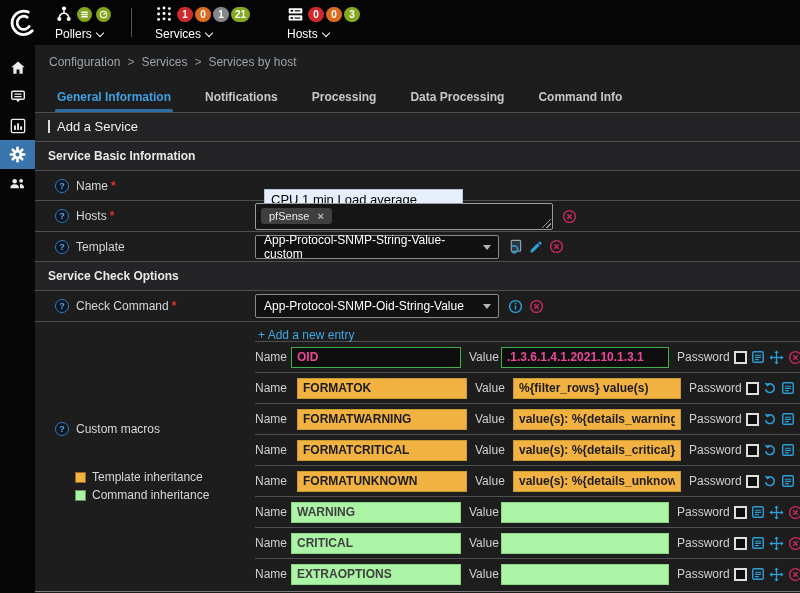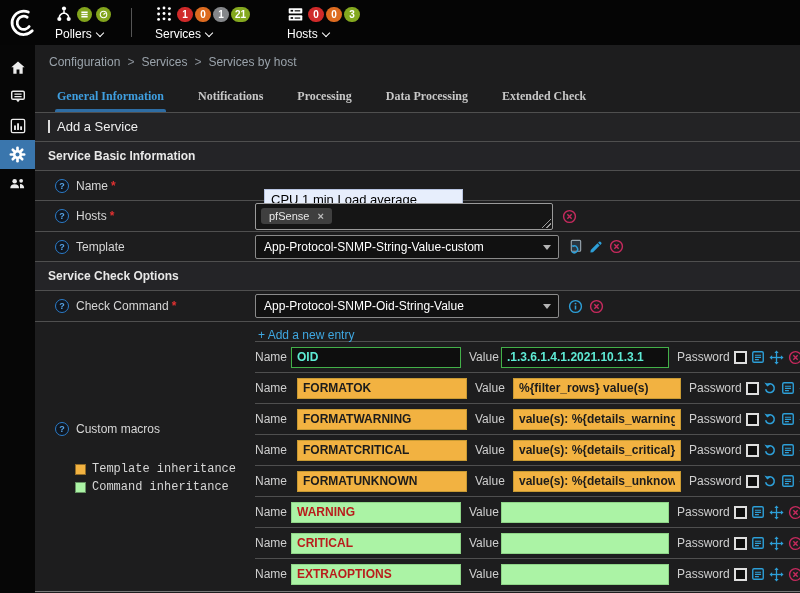--- a/index.html
+++ b/index.html
@@ -20,69 +20,69 @@
   
   .sidebar { position:absolute; top:45px; left:0; width:35px; height:548px; background:#060606; z-index:4; }
   .side-item { width:35px; height:29px; display:flex; align-items:center; justify-content:center; cursor:pointer; }
   .side-item.active { background:#3a76ad; }
 
   
   .content { position:absolute; top:45px; left:35px; width:765px; height:548px; background:#1d1d1e; overflow:hidden; }
   .breadcrumb { height:30px; padding:10px 0 0 14px; color:#9aa3ab; }
   .crumb { cursor:pointer; }
   .crumb-sep { margin:0 7px; color:#8a9199; }
-  .tabs { height:38px; display:flex; align-items:flex-end; gap:30px; padding:0 0 0 20px; border-bottom:1px solid #4f4f4f;font-family:Liberation Serif, serif; }
+  .tabs { height:38px; display:flex; align-items:flex-end; gap:30px; padding:0 0 0 20px; border-bottom:1px solid #4f4f4f; }
   .tab { font-weight:bold; color:#c7c7c7; padding:0 2px 8px 2px; cursor:pointer; position:relative; }
   .tab.active { color:#3f9fe0; }
   .tab.active::after { content:""; position:absolute; left:0; right:0; bottom:0; height:3px; background:#2e6da4; border-radius:2px 2px 0 0; }
 
   .title-bar { height:29px; line-height:28px; border-bottom:1px solid #4f4f4f; background:#232325; padding-left:13px; color:#efefef; font-size:13px; }
   .pipe { border-left:2px solid #dcdcdc; margin-right:7px; display:inline-block; height:13px; vertical-align:-2px; }
   .section-h { height:29px; line-height:28px; border-bottom:1px solid #4f4f4f; background:#242427; padding-left:13px; color:#e8e8e8; font-weight:bold; }
 
   .frow { display:flex; align-items:center; border-bottom:1px solid #4f4f4f; position:relative; }
   .frow.h30 { height:30px; } .frow.h31 { height:31px; }
   .lcell { width:220px; display:flex; align-items:center; padding-left:20px; flex:none; }
   .lcell .ltext { margin-left:7px; color:#d6d6d6; }
   .req { color:#e03131; margin-left:3px; font-weight:bold; }
   .qicon { width:14px; height:14px; border-radius:50%; border:1.5px solid #2b7cc9; color:#58a6e8; font-size:9px; font-weight:bold; display:inline-flex; align-items:center; justify-content:center; background:#10161f; flex:none; }
 
   .txt-input { height:22px; width:199px; background:#e7eefc; border:1px solid #b8c4e0; color:#000; font:13px "Liberation Sans", sans-serif; padding:0 6px;margin-top:28px; }
   .hosts-box { width:298px; height:27px; background:#151515; border:1px solid #9a9a9a; border-radius:2px; position:relative; display:flex; align-items:center; padding-left:5px; }
   .chip { background:#3f3f3f; border-radius:3px; padding:2px 8px; color:#e8e8e8; font-size:11px; display:inline-flex; align-items:center; cursor:default; }
   .chip-x { margin-left:8px; color:#bdbdbd; font-weight:bold; cursor:pointer; }
   .resize-h { position:absolute; right:1px; bottom:1px; width:9px; height:9px; background:linear-gradient(135deg, transparent 0 45%, #999 45% 55%, transparent 55% 70%, #999 70% 80%, transparent 80%); }
-  .select { width:304px; height:24px; background:#111; border:1px solid #8a8a8a; border-radius:2px; color:#fff; display:flex; align-items:center; padding:0 22px 0 8px; position:relative; cursor:pointer; }
+  .select { width:244px; height:24px; background:#111; border:1px solid #8a8a8a; border-radius:2px; color:#fff; display:flex; align-items:center; padding:0 22px 0 8px; position:relative; cursor:pointer; }
   .select .caret { position:absolute; right:7px; top:9px; width:0; height:0; border-left:4px solid transparent; border-right:4px solid transparent; border-top:5px solid #b5b5b5; }
   .acticons { display:flex; align-items:center; gap:6px; margin-left:9px; }
   .icon-del { color:#c72a5e; display:inline-flex; cursor:pointer; }
   .icon-blue { color:#2d9fd8; display:inline-flex; cursor:pointer; }
 
   
   .macros-row { display:flex; border-bottom:1px solid #787878; height:270px; }
   .macros-left { width:220px; flex:none; padding:100px 0 0 20px; }
   .m-label-line { display:flex; align-items:center; }
   .m-label-line .ltext { margin-left:7px; }
-  .legend { margin:26px 0 0 20px;font-family:Liberation Mono, monospace; }
+  .legend { margin:34px 0 0 20px; }
   .legend-item { display:flex; align-items:center; margin-bottom:4px; }
   .swatch { width:11px; height:11px; display:inline-block; margin-right:6px; border:1px solid rgba(0,0,0,.4); }
   .macros-right { flex:1; }
   .add-link { color:#3fa7e1; padding:6px 0 0 3px; height:19px; cursor:pointer; display:block; width:110px; }
   .mrow { display:flex; align-items:center; height:31px; border-top:1px solid #4f4f4f; }
   .mrow:first-of-type { border-top:1px solid #4f4f4f; }
   .ml { color:#cfcfcf; flex:none; }
   .ml-name { width:32px; }
   .ml-value { width:28px; margin-left:8px; }
   .ml-pass { margin-left:8px; margin-right:4px; }
   .macro-input { height:21px; font:bold 12px "Liberation Sans", sans-serif; padding:0 5px; flex:none; }
   .in-name { width:170px; margin-left:4px; }
   .in-value { width:168px; margin-left:4px; }
-  .s-direct { background:#0e0e0e; border:1.5px solid #43b049; color:#5eead4; }
+  .s-direct { background:#0e0e0e; border:1.5px solid #43b049; color:#ec4899; }
   .s-template { background:#f2b241; border:1px solid #c89a33; color:#1c1c1c;margin-left:10px; }
-  .s-command { background:#abf3a5; border:1px solid #8ed487; color:#b91c1c; }
+  .s-command { background:#abf3a5; border:1px solid #8ed487; color:#404040; }
   .mcheck { width:13px; height:13px; border:2px solid #dedede; background:#0e0e0e; display:inline-block; cursor:pointer; flex:none; }
   .micon { display:inline-flex; margin-left:4px; cursor:pointer; flex:none; }
 </style>
 </head>
 <body>
 
 <div class="topbar">
   <svg class="logo" viewBox="0 0 32 32" style="transform:rotate(-12deg)">
     <path d="M23 7 A11 11 0 1 0 23 25" fill="none" stroke="#fff" stroke-width="2.6" stroke-linecap="round"></path>
     <path d="M21 11.5 A6.2 6.2 0 1 0 21 20.5" fill="none" stroke="#fff" stroke-width="2.6" stroke-linecap="round"></path>
@@ -210,21 +210,21 @@
 
 <div class="content">
 
   <div class="breadcrumb" id="breadcrumb"><span class="crumb">Configuration</span><span class="crumb-sep">&gt;</span><span class="crumb">Services</span><span class="crumb-sep">&gt;</span><span class="crumb">Services by host</span></div>
 
   <div class="tabs" id="tabs">
       <div class="tab active">General Information</div>
       <div class="tab">Notifications</div>
       <div class="tab">Processing</div>
       <div class="tab">Data Processing</div>
-      <div class="tab">Extended Check</div>
+      <div class="tab">Command Info</div>
     </div>
 
   <div class="title-bar"><span class="pipe"></span><span>Add a Service</span></div>
 
   <div class="section-h">Service Basic Information</div>
 
   <div class="frow h30">
     <div class="lcell">
       <span class="qicon">?</span>
       <span class="ltext">Name</span>

